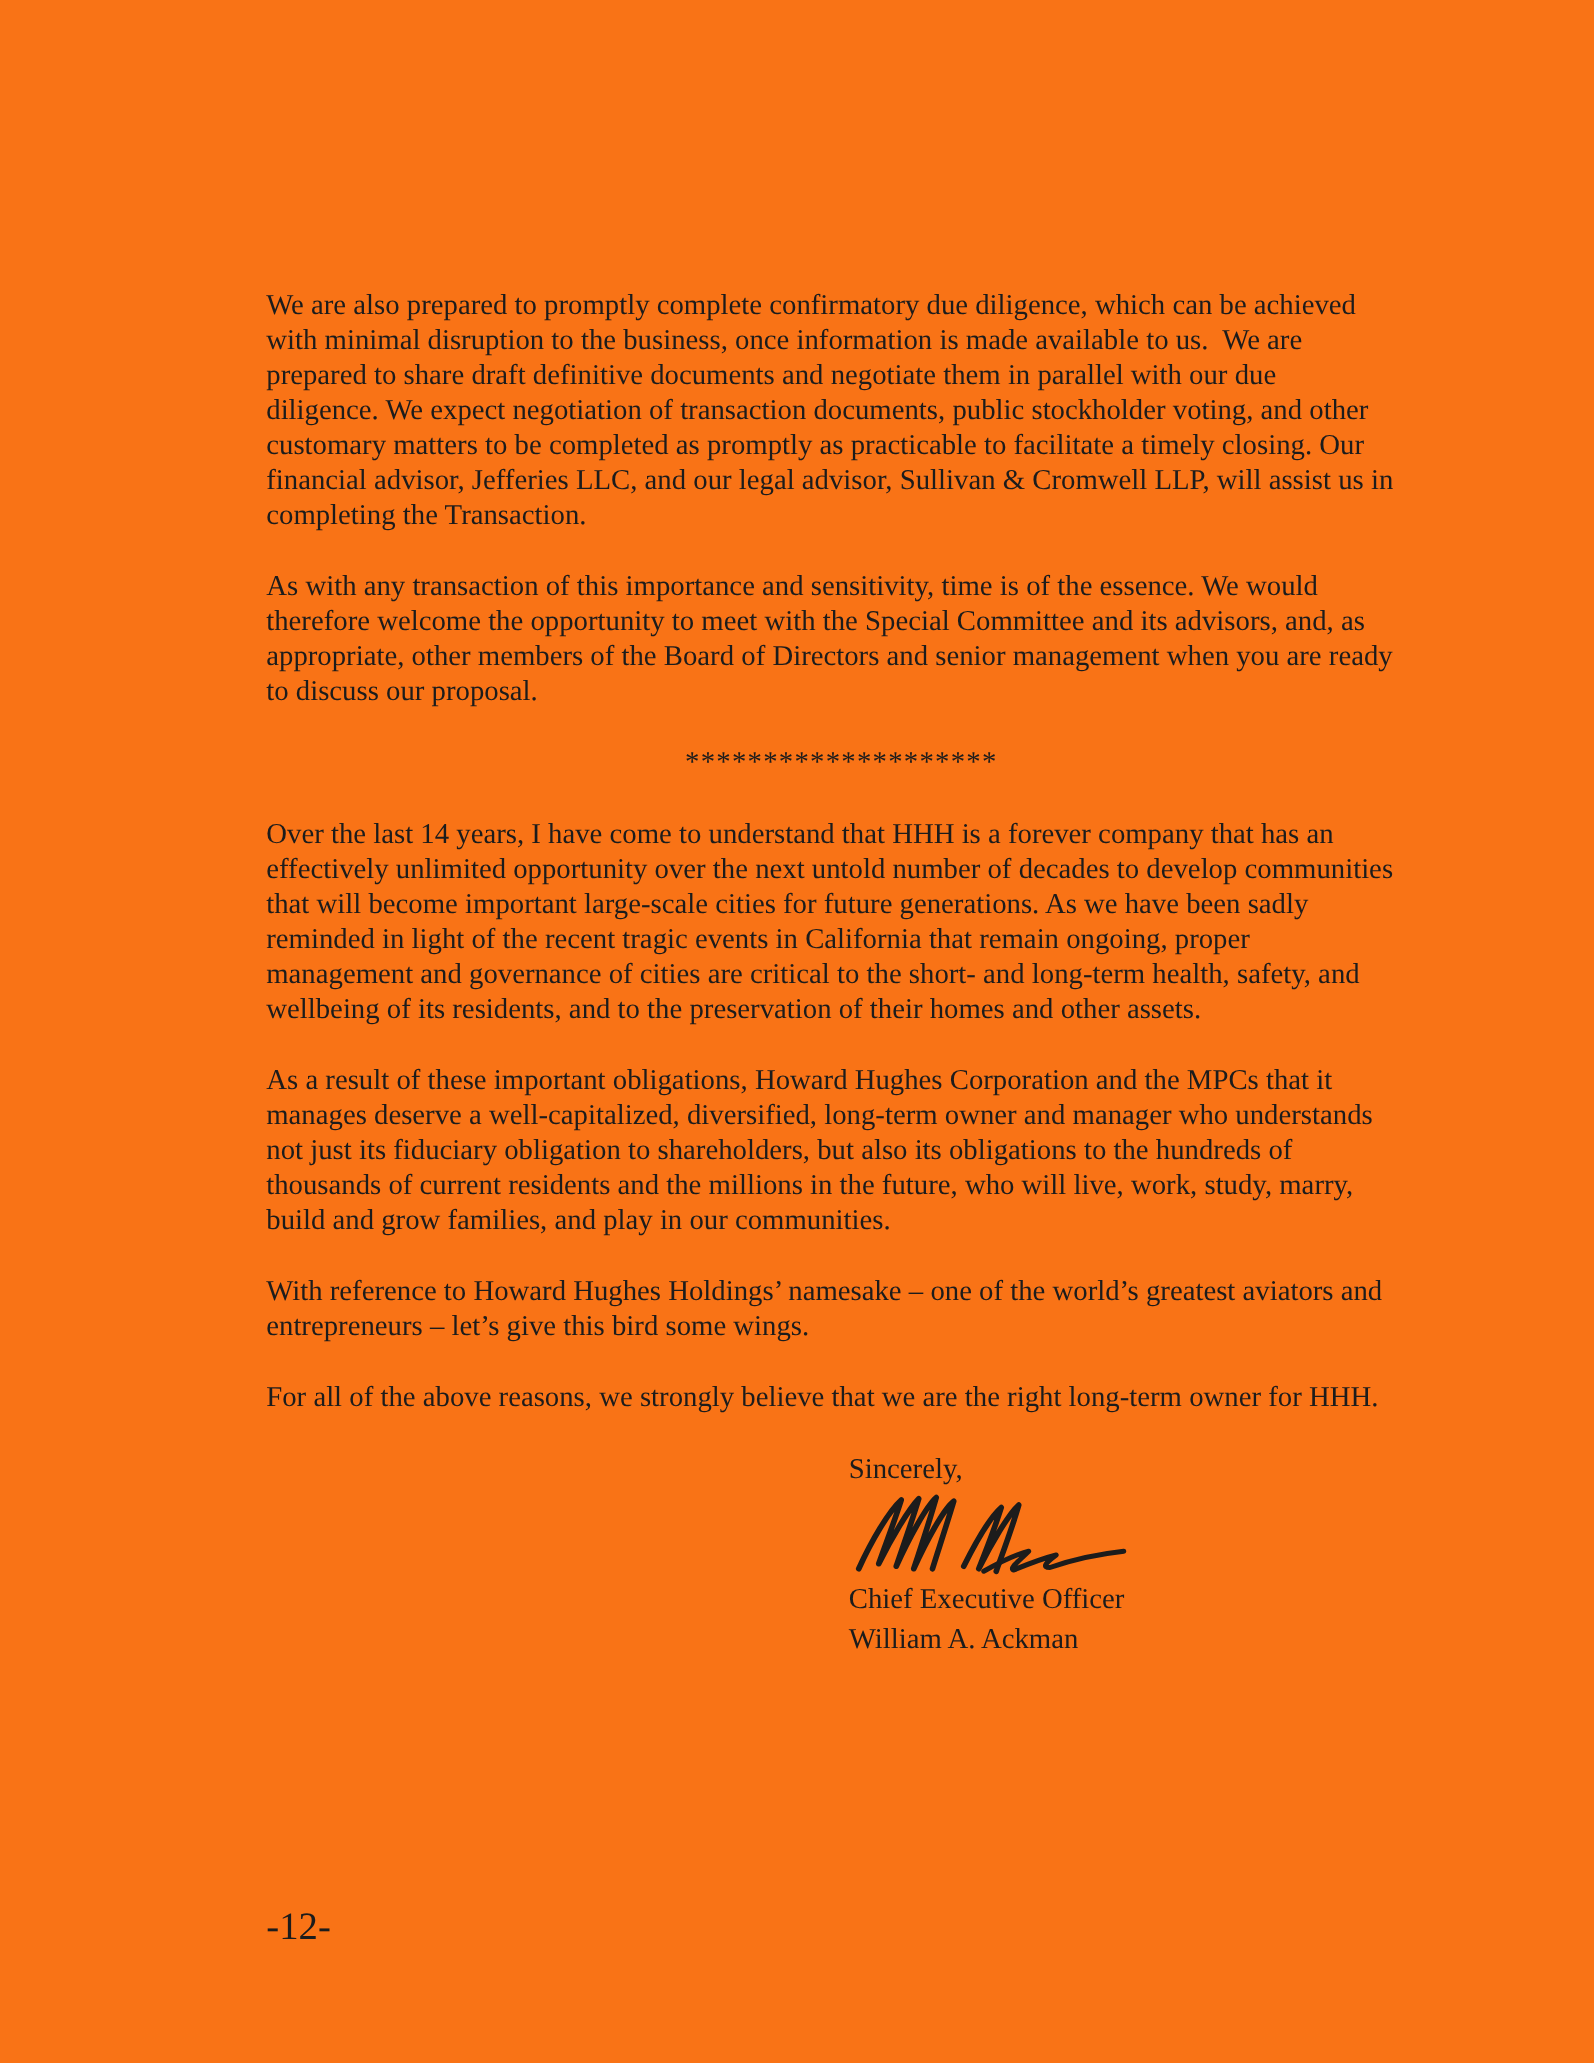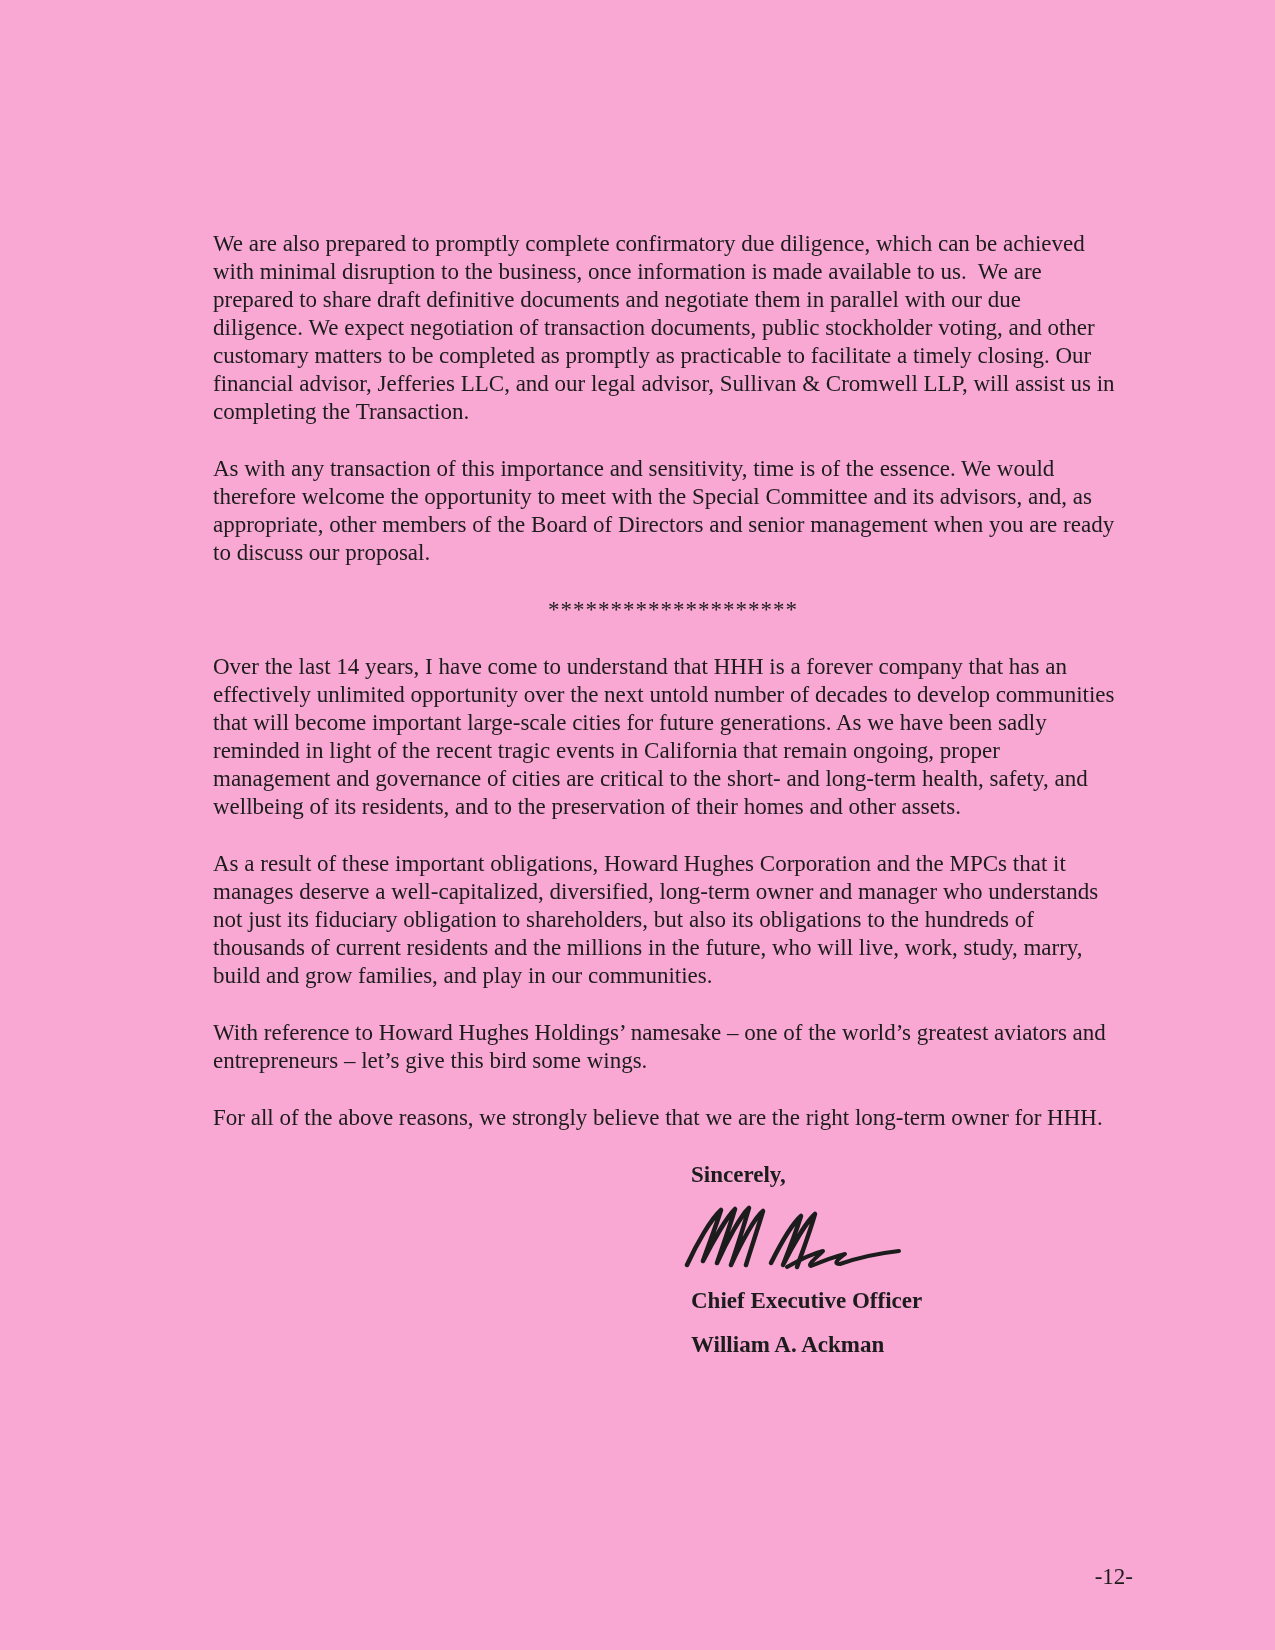--- a/index.html
+++ b/index.html
@@ -4,21 +4,21 @@
 <style>
   html, body {
     margin: 0;
     padding: 0;
     background: #ffffff;
   }
   .page {
     position: relative;
     width: 1275px;
     height: 1650px;
-    background: #f9a8d4;
+    background: #f97316;
     overflow: hidden;
     font-family: "Liberation Serif", "DejaVu Serif", serif;
     color: #1c1c1c;
   }
   .letter-body {
     position: absolute;
     left: 213px;
     top: 230px;
     width: 940px;
     font-size: 23px;
@@ -30,39 +30,37 @@
   }
   .separator {
     width: 920px;
     text-align: center;
     letter-spacing: 1px;
   }
   .closing {
     margin-left: 462px;
   }
   .closing .para {
-    margin: 16px;
-    font-weight: bold;
+    margin: 4px;
   }
   .signature {
     margin: 6px 0 0 8px;
     height: 66px;
   }
   .signature svg {
     display: block;
   }
   .footer {
     position: absolute;
     left: 213px;
     top: 1527px;
     width: 920px;
-    text-align: right;
-    font-size: 23px;
+    text-align: left;
+    font-size: 31px;
     line-height: 28px;
-    margin-top: 36px;
   }
 </style>
 </head>
 <body>
 
 <div class="page">
 
   <div class="letter-body">
 
     <p class="para">We are also prepared to promptly complete confirmatory due diligence, which can be achieved

